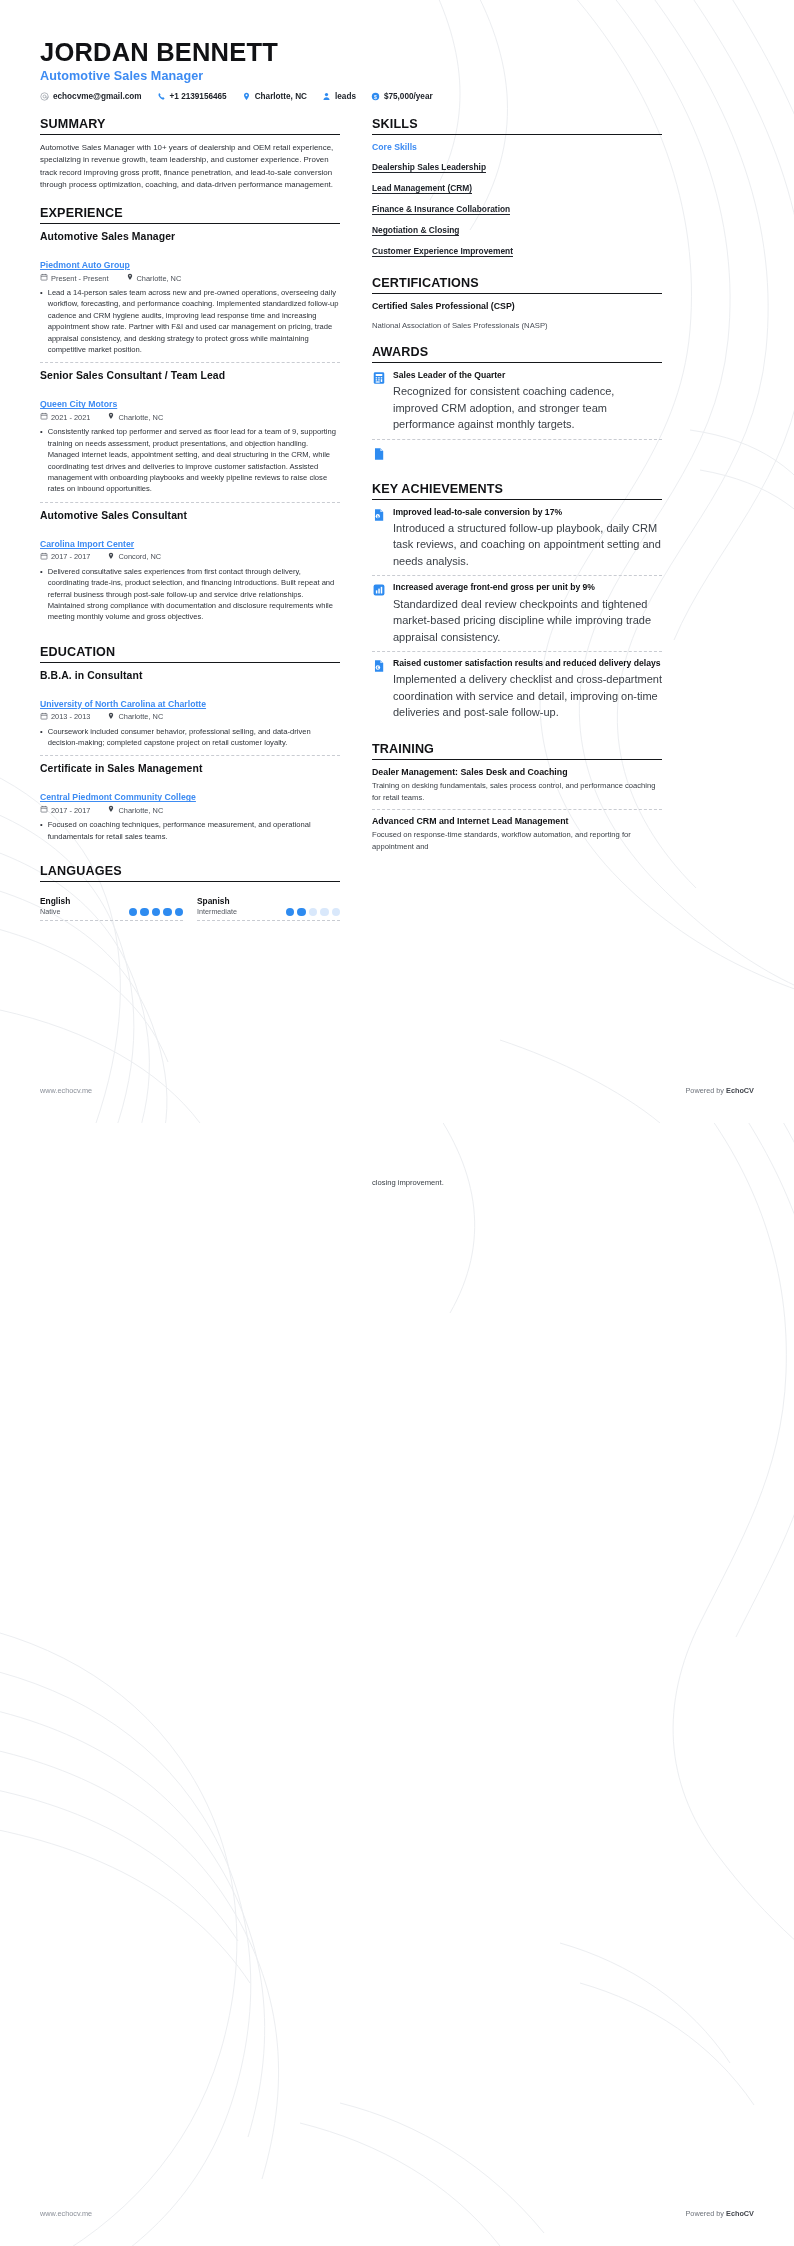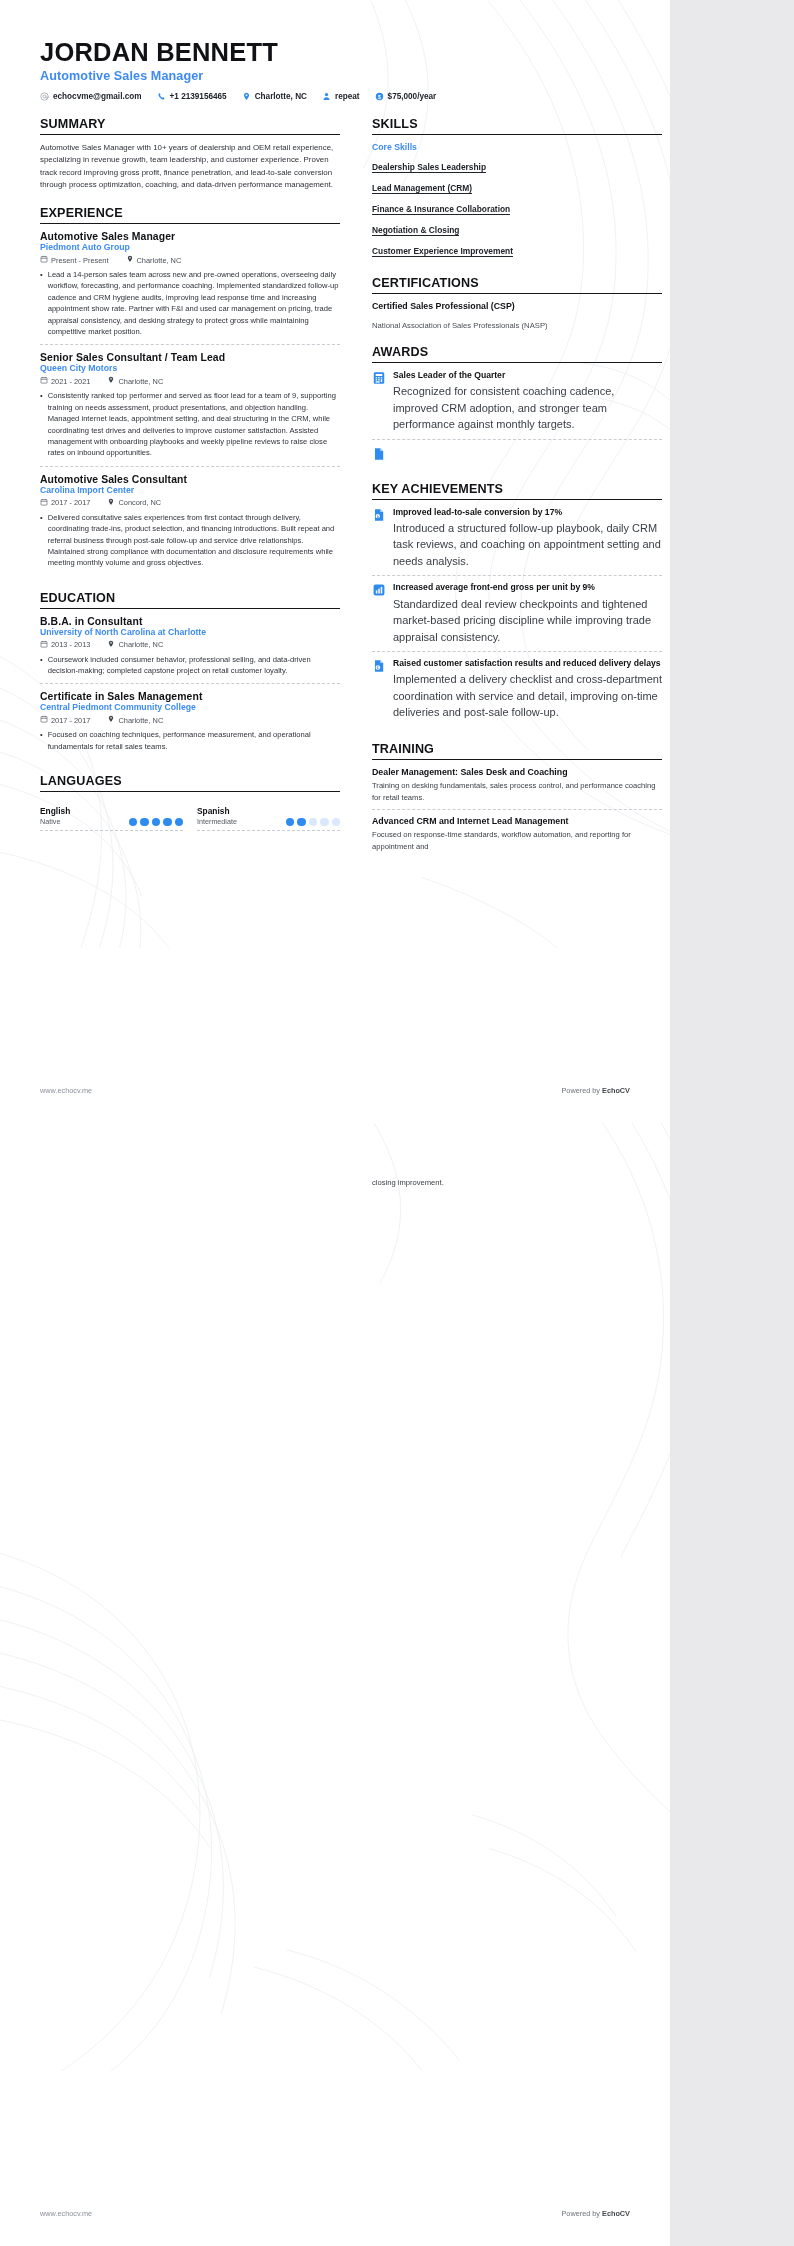--- a/index.html
+++ b/index.html
@@ -5,21 +5,21 @@
   * { box-sizing: border-box; margin:0; padding:0; }
   html,body { background:#e9e9ec; }
   body {
     font-family:"Liberation Sans", sans-serif;
     width:794px;
     color:#1a1a1a;
     -webkit-font-smoothing:antialiased;
   }
   .page {
     position:relative;
-    width:670px;
+    width:794px;
     height:1123px;
     background:#ffffff;
     overflow:hidden;
   }
   .page + .page { margin-top:0; }
   .bg-topo { position:absolute; inset:0; z-index:0; pointer-events:none; }
   .content { position:relative; z-index:2; padding:38px 40px 0 40px; }
 
   
   .name {
@@ -68,21 +68,21 @@
   .body-text {
     font-size:7.9px;
     line-height:1.55;
     color:#2d3138;
   }
 
   
   .entry { padding-bottom:7px; margin-bottom:7px; border-bottom:1px dashed #c9ccd2; }
   .entry.last { border-bottom:none; }
   .entry-title { font-size:10.4px; font-weight:700; color:#111215; letter-spacing:.1px; }
-  .entry-org { font-size:8.7px; font-weight:700; color:#3d8bf2; margin-top:0; }
+  .entry-org { font-size:8.7px; font-weight:700; color:#3d8bf2; margin-top:18px;text-decoration:underline; }
   .entry-meta { display:flex; align-items:center; gap:17px; margin-top:3px; font-size:7.4px; color:#4a4f57; }
   .meta-item { display:flex; align-items:center; gap:3px; }
   .bullets { margin-top:4px; }
   .bullet { display:flex; gap:5px; font-size:7.6px; line-height:1.5; color:#2d3138; }
   .bullet .dot { flex:0 0 auto; }
 
   
   .langs { display:flex; gap:14px; }
   .lang { flex:1; border-bottom:1px dashed #c9ccd2; padding-bottom:4px; display:flex; align-items:flex-end; justify-content:space-between;margin-top:7px; }
   .lang-name { font-size:8.4px; font-weight:700; color:#111215; }
@@ -190,21 +190,21 @@
           <span>Charlotte, NC</span>
         </span>
 
         <span class="contact">
           <span>
             <svg width="9" height="9" viewBox="0 0 16 16">
                 <circle cx="8" cy="4.6" r="2.9" fill="#2e8bf0"></circle>
                 <path d="M2.6 14.4c0-3 2.4-5.1 5.4-5.1s5.4 2.1 5.4 5.1z" fill="#2e8bf0"></path>
               </svg>
           </span>
-          <span>repeat</span>
+          <span>leads</span>
         </span>
 
         <span class="contact">
           <span>
             <svg width="9" height="9" viewBox="0 0 16 16">
                 <circle cx="8" cy="8" r="6.6" fill="#2e8bf0"></circle>
                 <text x="8" y="11.6" font-size="9" font-family="Liberation Sans, sans-serif" font-weight="700" fill="#fff" text-anchor="middle">$</text>
               </svg>
           </span>
           <span>$75,000/year</span>

